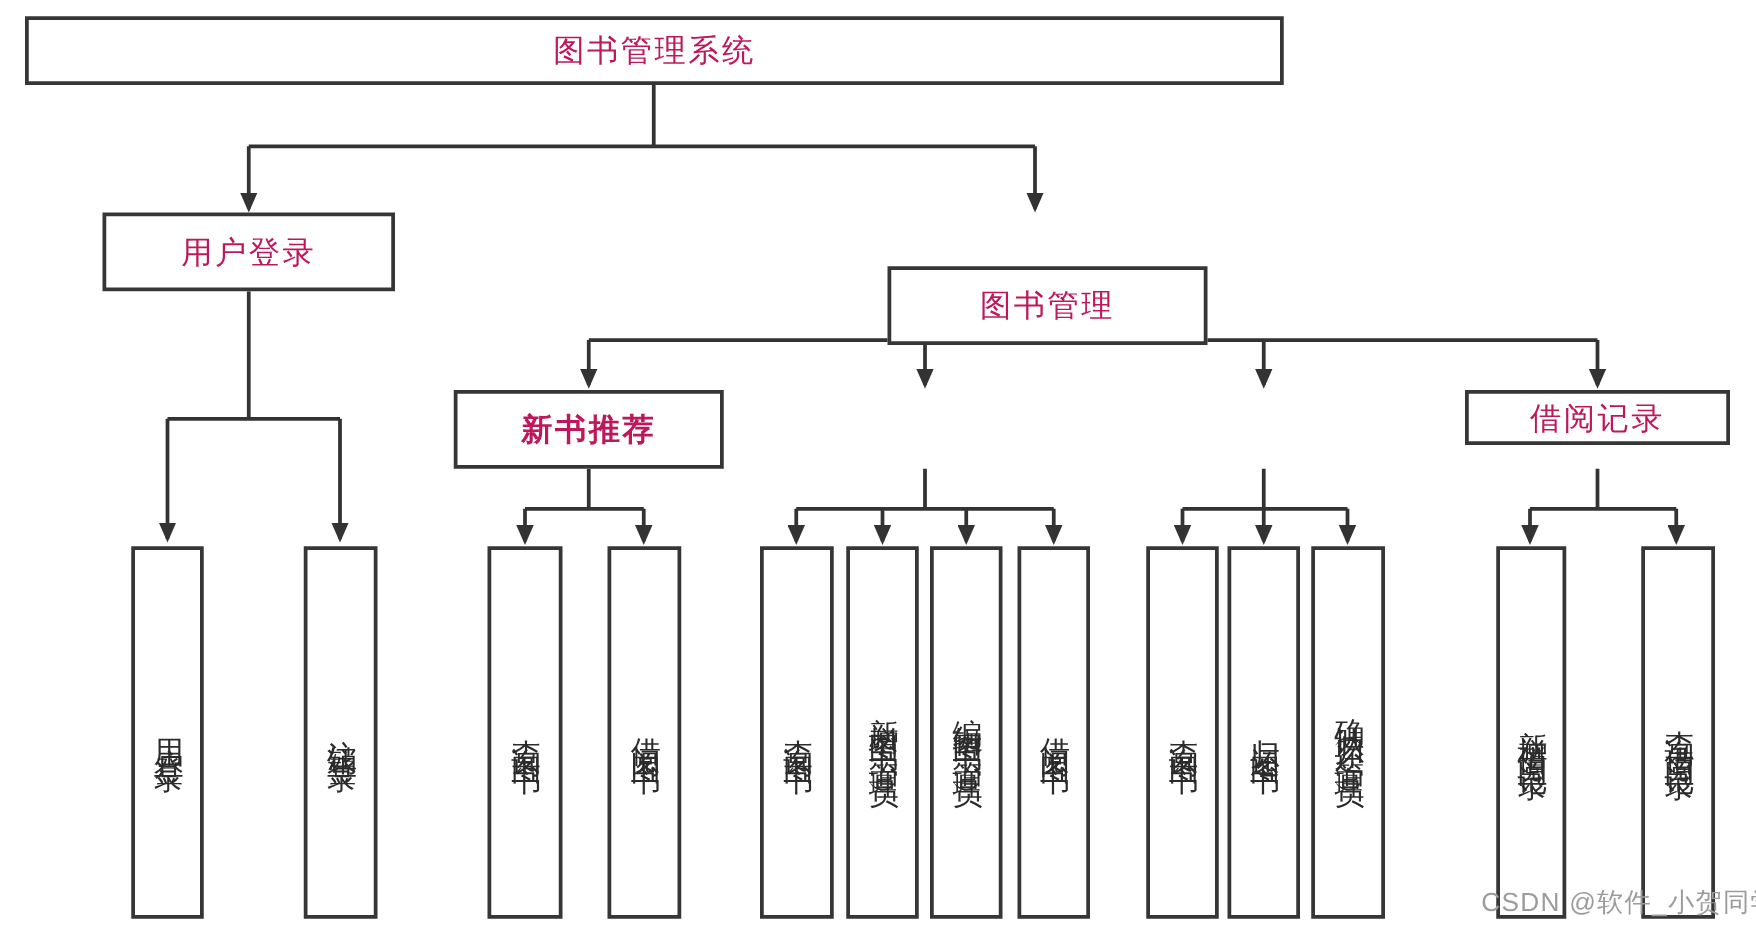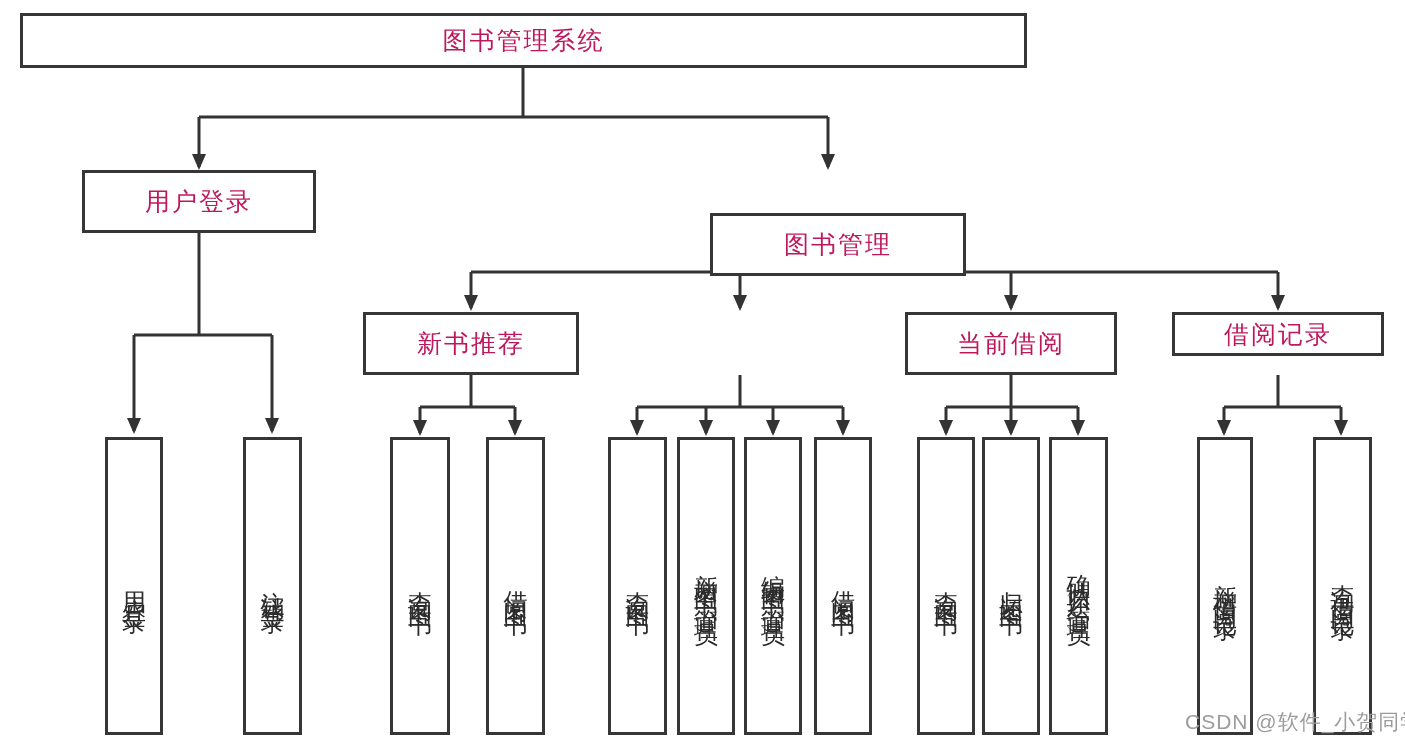--- a/index.html
+++ b/index.html
@@ -103,25 +103,22 @@
     <span class="h-label">图书管理系统</span>
   </div>
 
   <div class="box" style="left:82px; top:170px; width:234px; height:63px;">
     <span class="h-label">用户登录</span>
   </div>
   <div class="box" style="left:710px; top:170px; width:256px; height:63px;margin-top:43px;">
     <span class="h-label">图书管理</span>
   </div>
 
-  <div class="box" style="left:363px; top:312px; width:216px; height:63px;">
+  <div class="box" style="left:363px; top:312px; width:216px; height:63px;font-weight:bold;">
     <span class="h-label">新书推荐</span>
-  </div>
-  <div class="box" style="left:905px; top:312px; width:212px; height:63px;">
-    <span class="h-label">当前借阅</span>
   </div>
   <div class="box" style="left:1172px; top:312px; width:212px; height:44px;">
     <span class="h-label">借阅记录</span>
   </div>
 
   <div class="box" style="left:105px; top:437px; width:58px; height:298px;">
     <span class="v-label">用户登录</span>
   </div>
   <div class="box" style="left:243px; top:437px; width:59px; height:298px;">
     <span class="v-label">注销登录</span>

